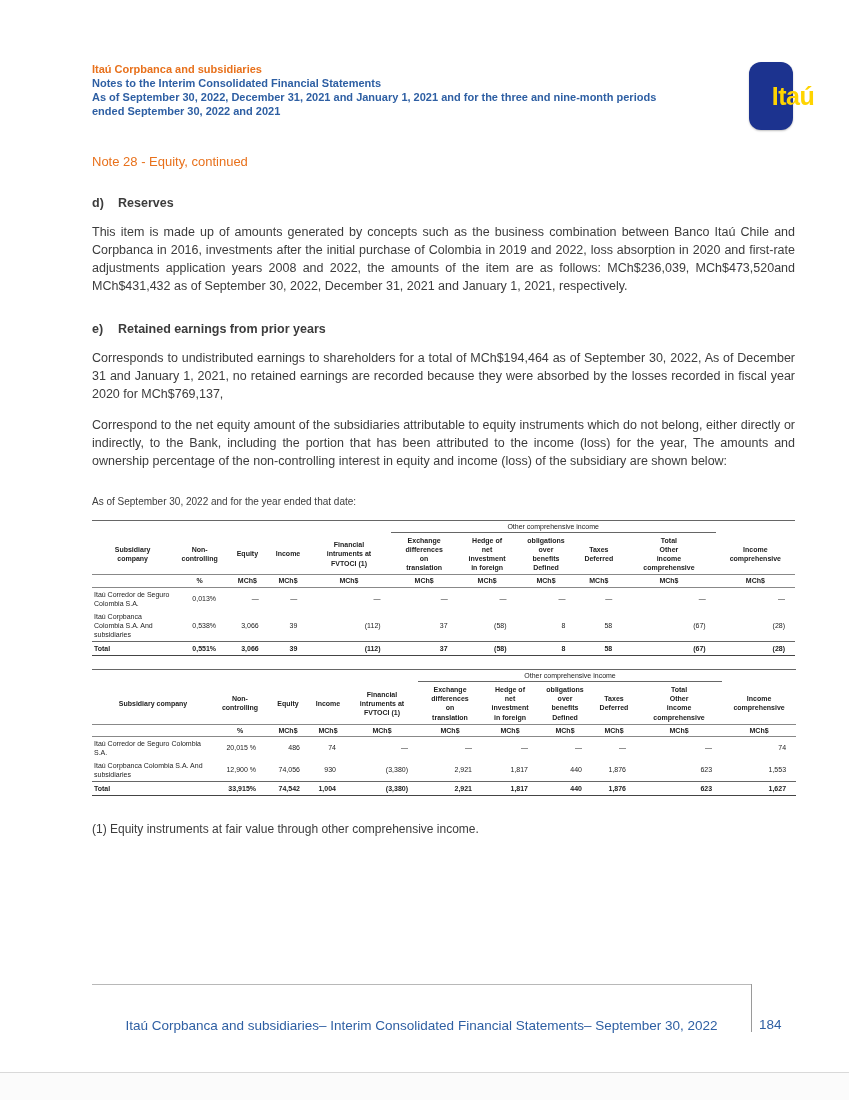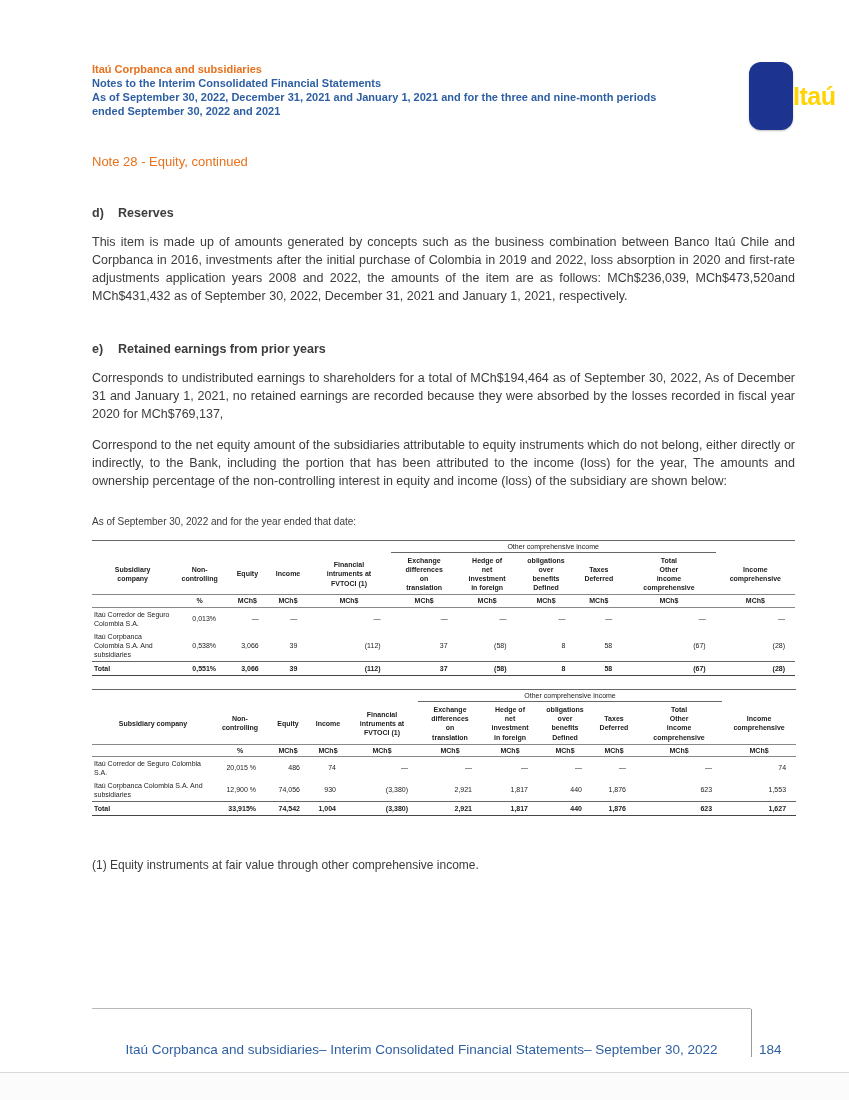--- a/index.html
+++ b/index.html
@@ -10,52 +10,52 @@
   }
   .content { padding:62px 54px 0 92px; }
 
   
   .doc-header { display:flex; justify-content:space-between; align-items:flex-start; }
   .header-lines { width:575px; font-size:11px; font-weight:bold; line-height:14px; }
   .h-orange { color:#e8711c; }
   .h-blue { color:#2e5fa3; }
   .logo {
     width:38px; height:68px; background:#1c338f; border-radius:12px;
-    display:flex; align-items:center; margin-right:2px;
+    display:flex; align-items:center; justify-content:center; margin-right:2px;
     box-shadow:0 1px 2px rgba(0,0,0,.25);
     padding-left:44px;
   }
   .logo span { color:#ffd400; font-size:25px; font-weight:bold; letter-spacing:-.5px; }
 
   .note-title { color:#e8711c; font-weight:normal; font-size:13px; margin-top:24px; }
 
-  .sec-heading { font-weight:bold; font-size:12.5px; color:#3c3c3c; margin-top:37px; }
+  .sec-heading { font-weight:bold; font-size:12.5px; color:#3c3c3c; margin-top:27px; }
   .sec-heading .letter { display:inline-block; min-width:26px; }
   .para { font-size:12.5px; line-height:1.44; text-align:justify; margin-top:13px; }
   .caption { font-size:10px; margin-top:26px; }
 
   
   .fin-table {
     width:100%; border-collapse:collapse; table-layout:fixed; margin-top:13px;
     font-size:7px; line-height:1.3; color:#222222;
     border-top:1px solid #666; border-bottom:1.5px solid #444;
   }
   .fin-table th, .fin-table td { padding:1px 2px; vertical-align:middle; font-weight:normal; }
   .spanner { text-align:center; font-weight:bold; border-bottom:1px solid #666; padding-bottom:1px; }
   .names th { text-align:center; font-weight:bold; white-space:pre-line; vertical-align:middle; padding-top:3px; padding-bottom:2px; }
   .units th { text-align:center; font-weight:bold; border-top:1px solid #888; border-bottom:1px solid #888; padding:1px 2px; }
   .fin-table td.num { text-align:right; padding-right:10px; }
   .fin-table td.company { text-align:left; padding-left:2px; }
   .fin-table tbody td { padding-top:2px; padding-bottom:2px; }
   .row-total td { font-weight:bold; border-top:1px solid #666; }
 
-  .footnote { font-size:12px; margin-top:42px; }
+  .footnote { font-size:12px; margin-top:26px; }
 
   
-  .footer-wrap { position:absolute; left:92px; right:54px; top:1008px; display:flex; align-items:center; }
+  .footer-wrap { position:absolute; left:92px; right:54px; top:984px; display:flex; align-items:flex-start; }
   .footer-main { flex:1; border-top:1px solid #b8b8b8; text-align:center; padding-top:33px; color:#2e5fa3; font-size:13.5px; }
   .footer-page { width:44px; border-left:1px solid #9a9a9a; padding-top:33px; padding-left:7px; color:#2e5fa3; font-size:13.5px; }
 
   .page-edge { position:absolute; left:0; right:0; top:1072px; height:28px; border-top:1px solid #d9d9d9; background:#fbfbfb; }
 </style>
 </head>
 <body>
 
 <div class="page">
   <div class="content">

